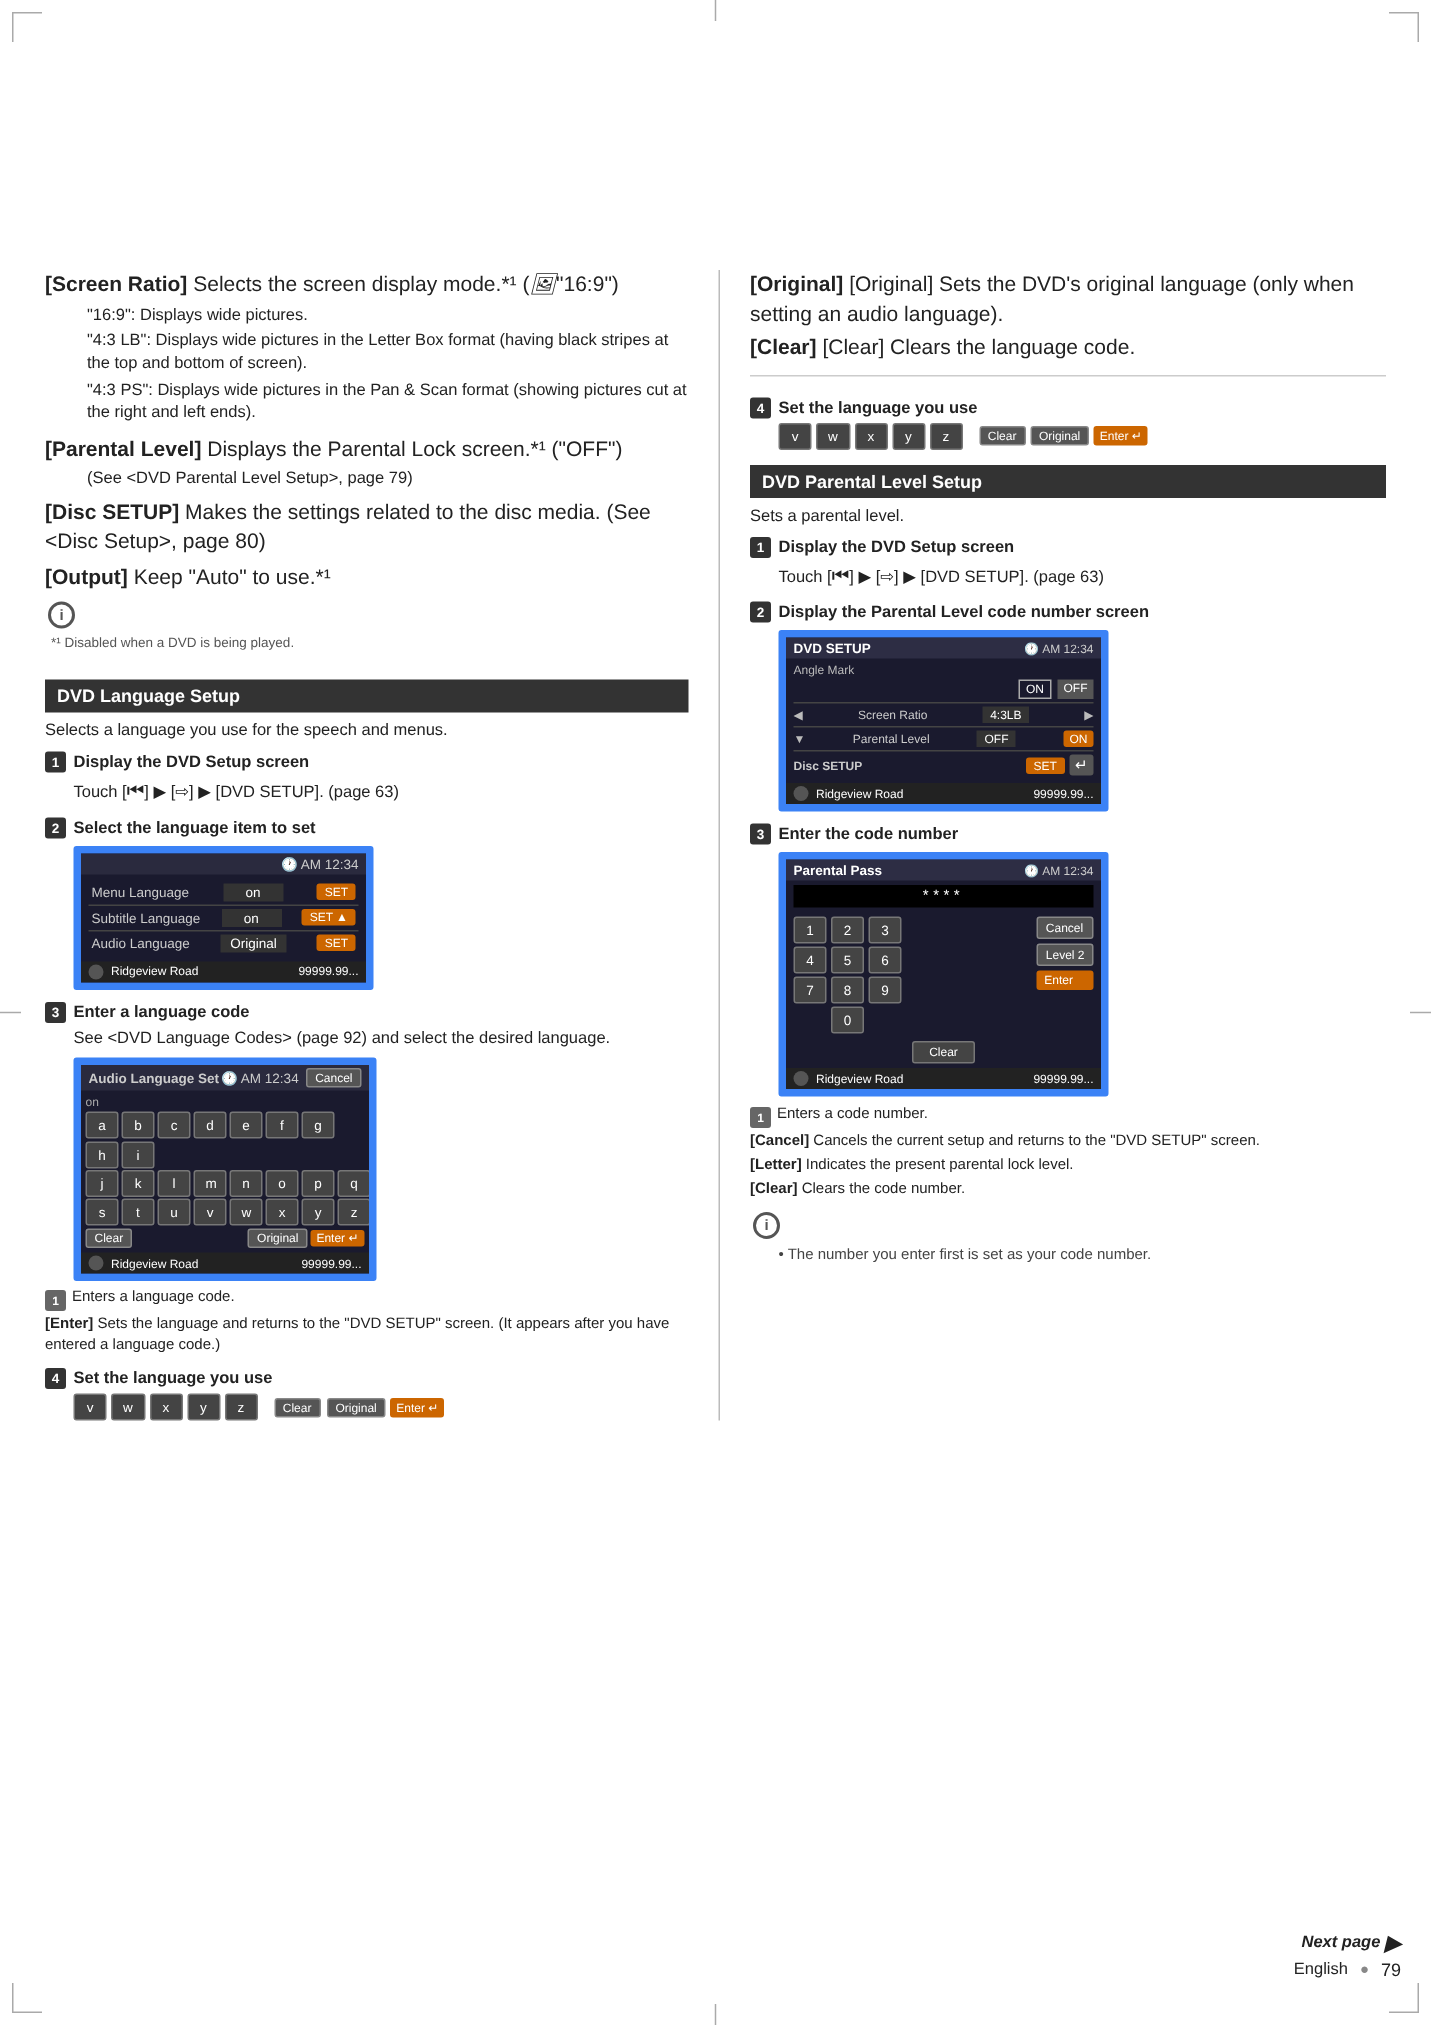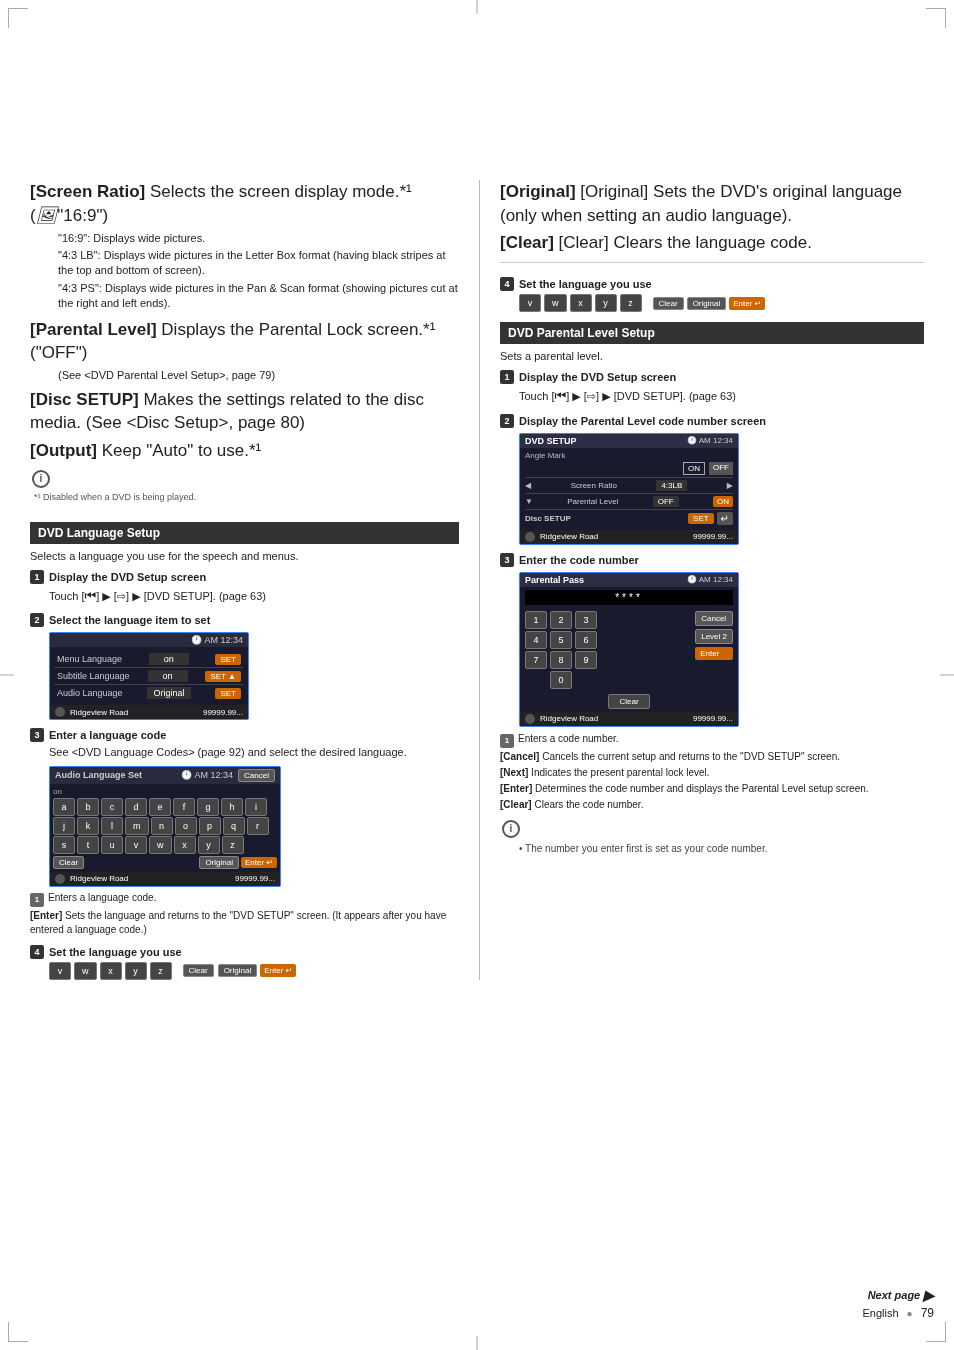--- a/index.html
+++ b/index.html
@@ -90,21 +90,21 @@
     }
 
     .step-desc {
       font-size: 11px;
       margin-left: 19px;
       margin-bottom: 4px;
       line-height: 1.4;
     }
 
     .screen-img {
-      border: 1px solid #3b82f6;
+      border: 5px solid #3b82f6;
       background: #1a1a2e;
       margin: 5px 0 5px 19px;
       border-radius: 2px;
       overflow: hidden;
       position: relative;
     }
 
     .screen-header {
       background: #2a2a3e;
       color: #ccc;
@@ -203,21 +203,21 @@
     }
 
     .indent-text {
       margin-left: 28px;
       font-size: 11px;
       line-height: 1.4;
       margin-bottom: 2px;
     }
 
     .bracket-item {
-      font-size: 17px;
+      font-size: 14px;
       margin-bottom: 3px;
       line-height: 1.4;
     }
 
     .bracket-label {
       font-weight: bold;
     }
 
     .page-num-area {
       position: absolute;
@@ -406,21 +406,21 @@
         </div>
 
         <div class="step-label">
           <span class="step-num">3</span>
           <span>Enter a language code</span>
         </div>
         <div class="step-desc">
           See &lt;DVD Language Codes&gt; (page 92) and select the desired language.
         </div>
 
-        <div class="screen-img" style="width:232px;">
+        <div class="screen-img" style="width:202px;">
           <div class="screen-header">
             <span style="font-weight:bold;font-size:9px;">Audio Language Set</span>
             <span style="margin-left:auto;">🕐 AM 12:34</span>
             <span class="screen-btn" style="margin-left:5px;">Cancel</span>
           </div>
           <div class="screen-body" style="padding:3px;">
             <div style="color:#aaa;font-size:8px;margin-bottom:2px;">on</div>
 
             <div style="display:flex;gap:2px;margin-bottom:1px;flex-wrap:wrap;">
               <span class="keypad-btn">a</span>
@@ -651,24 +651,21 @@
 
         <div style="margin-top:6px;">
           <div style="display:flex;gap:4px;align-items:flex-start;margin-bottom:2px;">
             <span class="step-num" style="background:#666;font-size:8px;flex-shrink:0;margin-top:1px;">1</span>
             <span style="font-size:10px;">Enters a code number.</span>
           </div>
           <div style="font-size:10px;margin-bottom:2px;line-height:1.4;">
             <span class="bracket-label">[Cancel]</span>  Cancels the current setup and returns to the "DVD SETUP" screen.
           </div>
           <div style="font-size:10px;margin-bottom:2px;line-height:1.4;">
-            <span class="bracket-label">[Next]</span>  Indicates the present parental lock level.
-          </div>
-          <div style="font-size:10px;margin-bottom:2px;line-height:1.4;">
-            <span class="bracket-label">[Enter]</span>  Determines the code number and displays the Parental Level setup screen.
+            <span class="bracket-label">[Letter]</span>  Indicates the present parental lock level.
           </div>
           <div style="font-size:10px;margin-bottom:2px;line-height:1.4;">
             <span class="bracket-label">[Clear]</span>  Clears the code number.
           </div>
         </div>
 
         <div style="display:flex;align-items:center;margin-top:4px;">
           <div class="info-icon">i</div>
         </div>
         <div class="bullet-list">

